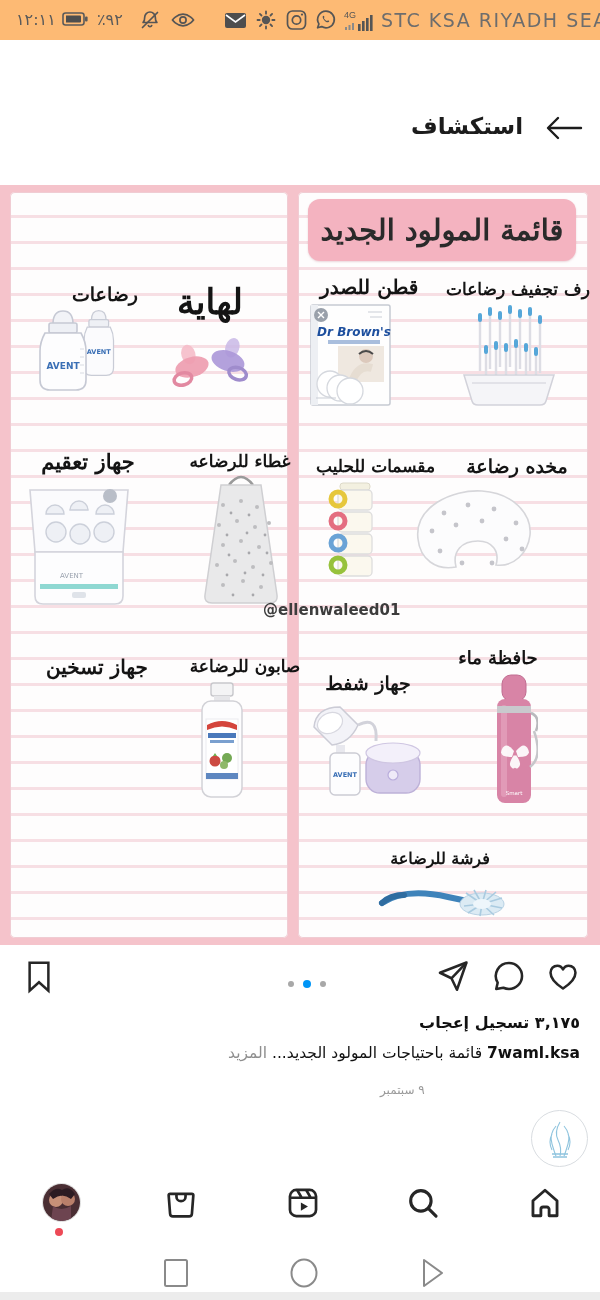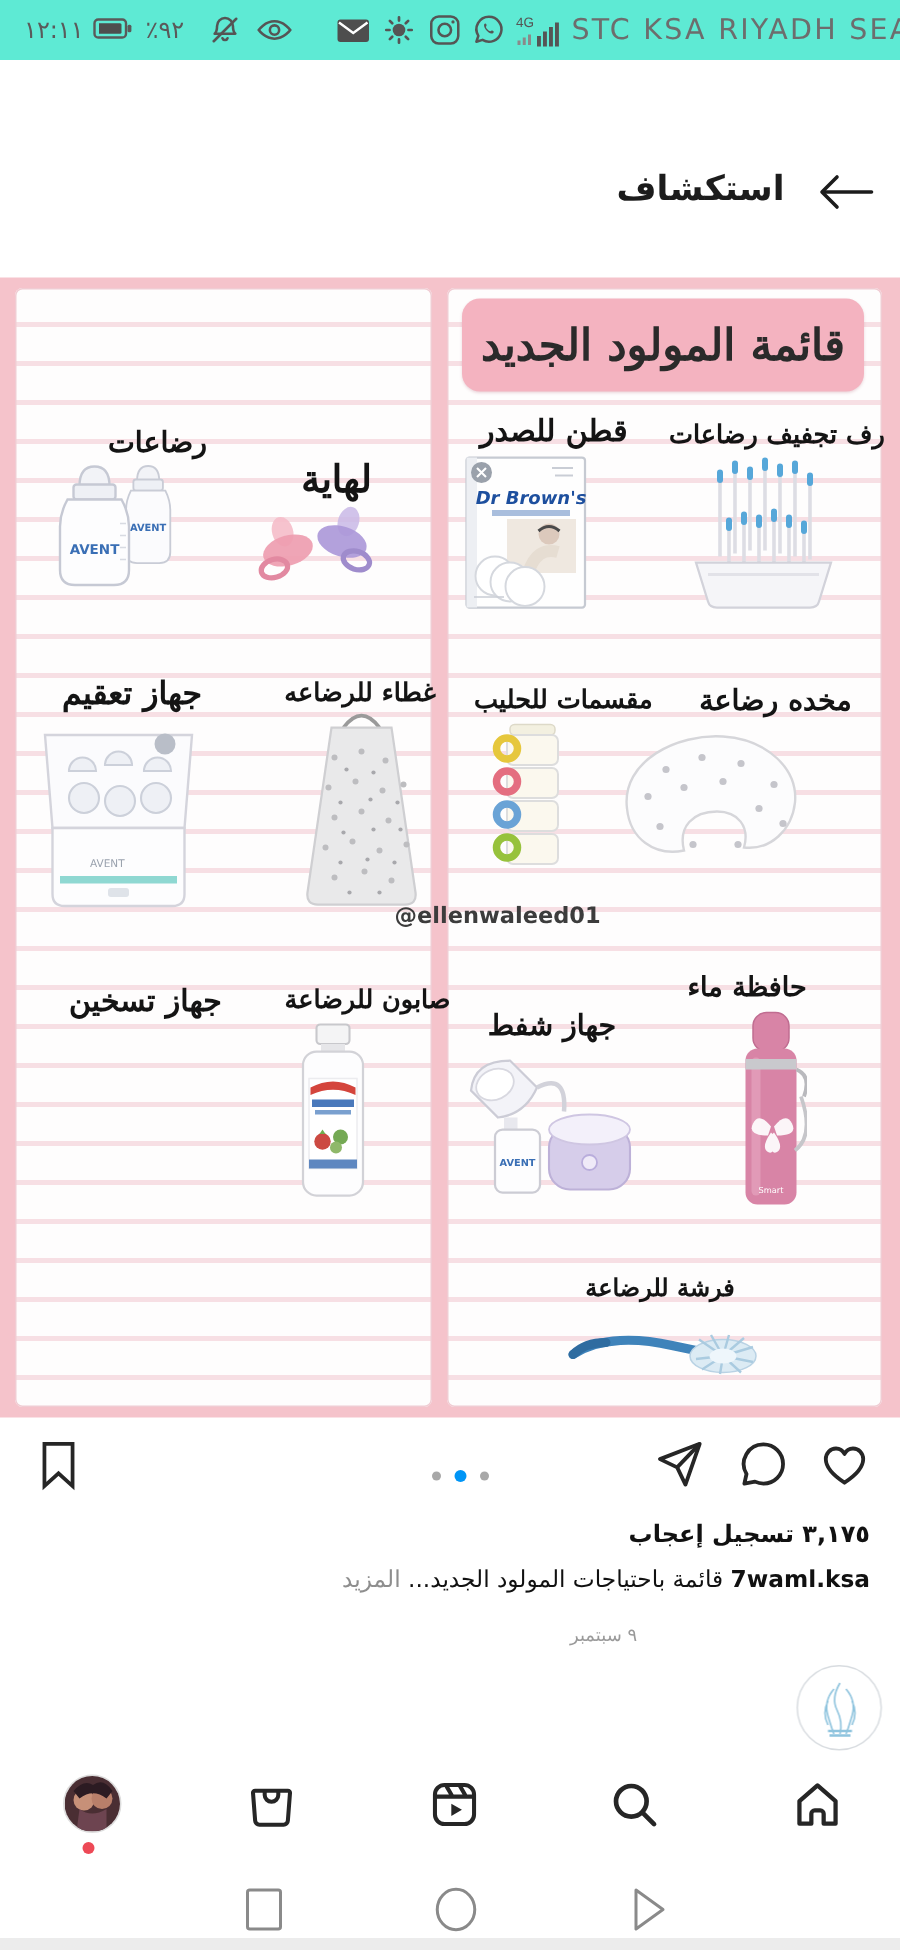--- a/index.html
+++ b/index.html
@@ -5,21 +5,21 @@
   html,body{margin:0;padding:0;}
   body{
     width:600px;height:1300px;position:relative;overflow:hidden;
     background:#ffffff;
     font-family:"DejaVu Sans","Liberation Sans",sans-serif;
     color:#262626;
   }
   .abs{position:absolute;}
   svg{display:block;}
   
-  .statusbar{left:0;top:0;width:600px;height:40px;background:#5eead4;text-align:right;}
+  .statusbar{left:0;top:0;width:600px;height:40px;background:#fdba74;text-align:right;}
   .st-txt{font-size:16px;color:#5a5a5a;line-height:40px;}
   .carrier{font-size:19px;color:#6d6d6d;letter-spacing:1.5px;line-height:40px;white-space:nowrap;}
   
   .ex-title{font-size:23px;color:#1c1c1c;font-weight:bold;}
   
   .uname{font-weight:bold;font-size:17px;color:#111;}
   .follow{color:#0095f6;font-size:16px;font-weight:bold;}
   .bullet{color:#111;font-size:15px;padding:0 4px;}
   .avatar-ring{border-radius:50%;background:linear-gradient(45deg,#f7c868 0%,#ee7341 30%,#d6336c 70%,#c13584 100%);display:flex;align-items:center;justify-content:center;}
   .avatar-in{background:#fff;border-radius:50%;display:flex;align-items:center;justify-content:center;overflow:hidden;}
@@ -178,21 +178,21 @@
         <path d="M23 0q10 0 10 13H13Q13 0 23 0z" fill="#f2f3f7" stroke="#c6c9d4" stroke-width="1.6"></path>
         <rect x="9" y="12" width="28" height="10" rx="2" fill="#eef0f5" stroke="#c6c9d4" stroke-width="1.6"></rect>
         <path d="M5 22Q0 31 0 40v29q0 10 10 10h26q10 0 10-10V40q0-9-5-18z" fill="#fdfdfe" stroke="#c6c9d4" stroke-width="1.6"></path>
         <text x="23" y="58" font-size="9" fill="#3a6fb5" text-anchor="middle" font-weight="bold">AVENT</text>
         <g stroke="#d8dbe2" stroke-width="1">
             <path d="M40 38h4M40 46h4M40 54h4M40 62h4"></path>
           </g>
       </g>
     </svg>
   </div>
-  <div class="plabel" style="left:172px;top:120px;width:76px;font-size:25px;text-align:right;">لهاية</div>
+  <div class="plabel" style="left:172px;top:96px;width:76px;font-size:35px;">لهاية</div>
   <div class="abs" style="left:166px;top:150px;">
     <svg width="96" height="58" viewBox="0 0 96 58">
       <g transform="translate(62,26) rotate(18)">
         <ellipse cx="0" cy="-14" rx="7" ry="10" fill="#c9b8e6" opacity="0.85"></ellipse>
         <ellipse cx="0" cy="0" rx="17" ry="10" fill="#ab97d8" opacity="0.9" stroke="#9а86cc" stroke-width="0"></ellipse>
         <ellipse cx="13" cy="9" rx="9" ry="6" fill="none" stroke="#9f8ccc" stroke-width="3.5"></ellipse>
       </g>
       <g transform="translate(26,32) rotate(-16)">
         <ellipse cx="0" cy="-13" rx="7" ry="10" fill="#f5bcc9" opacity="0.9"></ellipse>
         <ellipse cx="0" cy="0" rx="17" ry="10" fill="#ee9db0" opacity="0.92"></ellipse>

